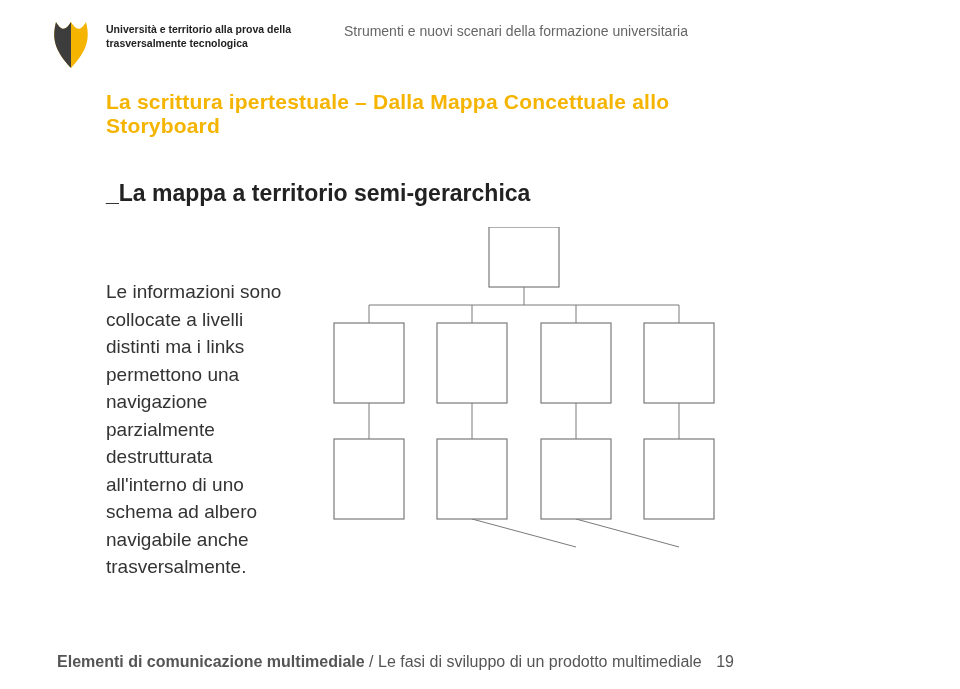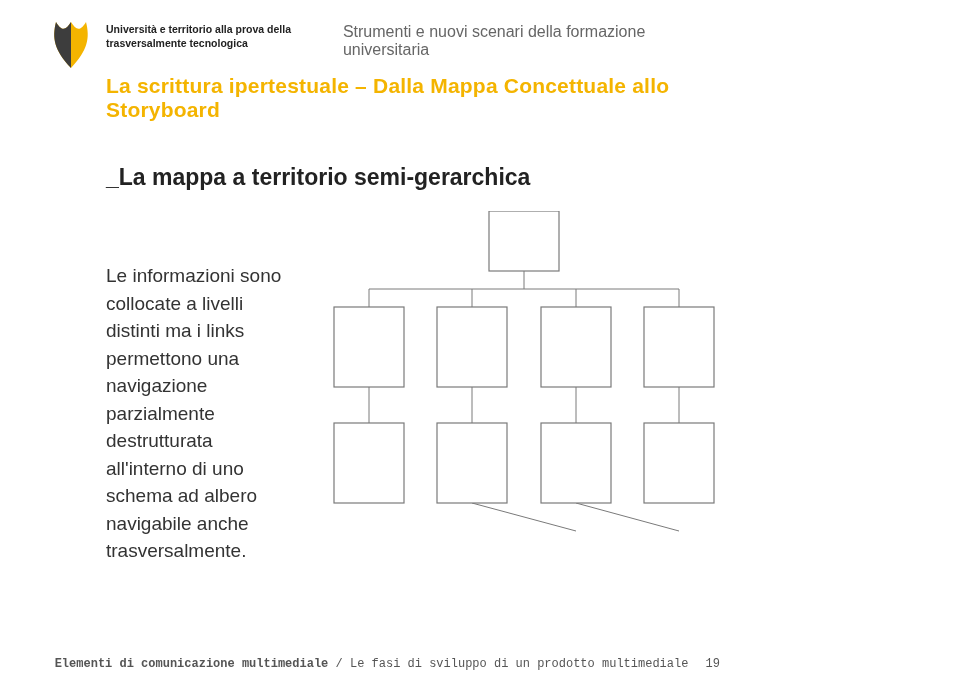--- a/index.html
+++ b/index.html
@@ -3,32 +3,32 @@
 <meta charset="utf-8">
 <style>
   * { box-sizing: border-box; margin: 0; padding: 0; }
   html, body { width: 960px; height: 689px; font-family: Arial, Helvetica, sans-serif; background: #fff; color: #1a1a1a; }
   .page { position: relative; width: 784px; height: 689px; padding: 20px 50px 0 50px; }
 
   .header { display: flex; align-items: flex-start; gap: 14px; }
   .logo { flex: 0 0 auto; }
   .header-texts { display: flex; gap: 28px; align-items: flex-start; padding-top: 2px; }
   .header-left { width: 210px; font-size: 10.5px; font-weight: bold; line-height: 1.35; color: #222; }
-  .header-right { font-size: 16px; color: #666; padding-top: 1px; }
+  .header-right { font-size: 14px; color: #666; padding-top: 1px; text-align: right; }
 
-  .title { margin-left: 56px; font-size: 21px; font-weight: bold; color: #f4b400; letter-spacing: 0.2px; }
+  .title { margin-top: 16px; margin-left: 56px; font-size: 21px; font-weight: bold; color: #f4b400; letter-spacing: 0.2px; }
 
   .subtitle { margin-top: 42px; margin-left: 56px; font-size: 23px; font-weight: bold; color: #222; }
 
   .content-row { margin-top: 20px; margin-left: 56px; display: flex; gap: 30px; align-items: flex-end; }
   .body-text { width: 360px; font-size: 19px; line-height: 1.45; color: #333; }
 
   .diagram { flex: 0 0 auto; }
 
-  .footer { position: absolute; bottom: 18px; right: 64px; font-size: 12px; color: #555; font-family: Liberation Mono, monospace; }
+  .footer { position: absolute; bottom: 18px; right: 50px; font-size: 16px; color: #555; }
   .footer .bold { font-weight: bold; }
   .footer .pg { margin-left: 10px; }
 </style>
 </head>
 <body>
 
 <div class="page">
 
   <div class="header">
     <div class="logo">

